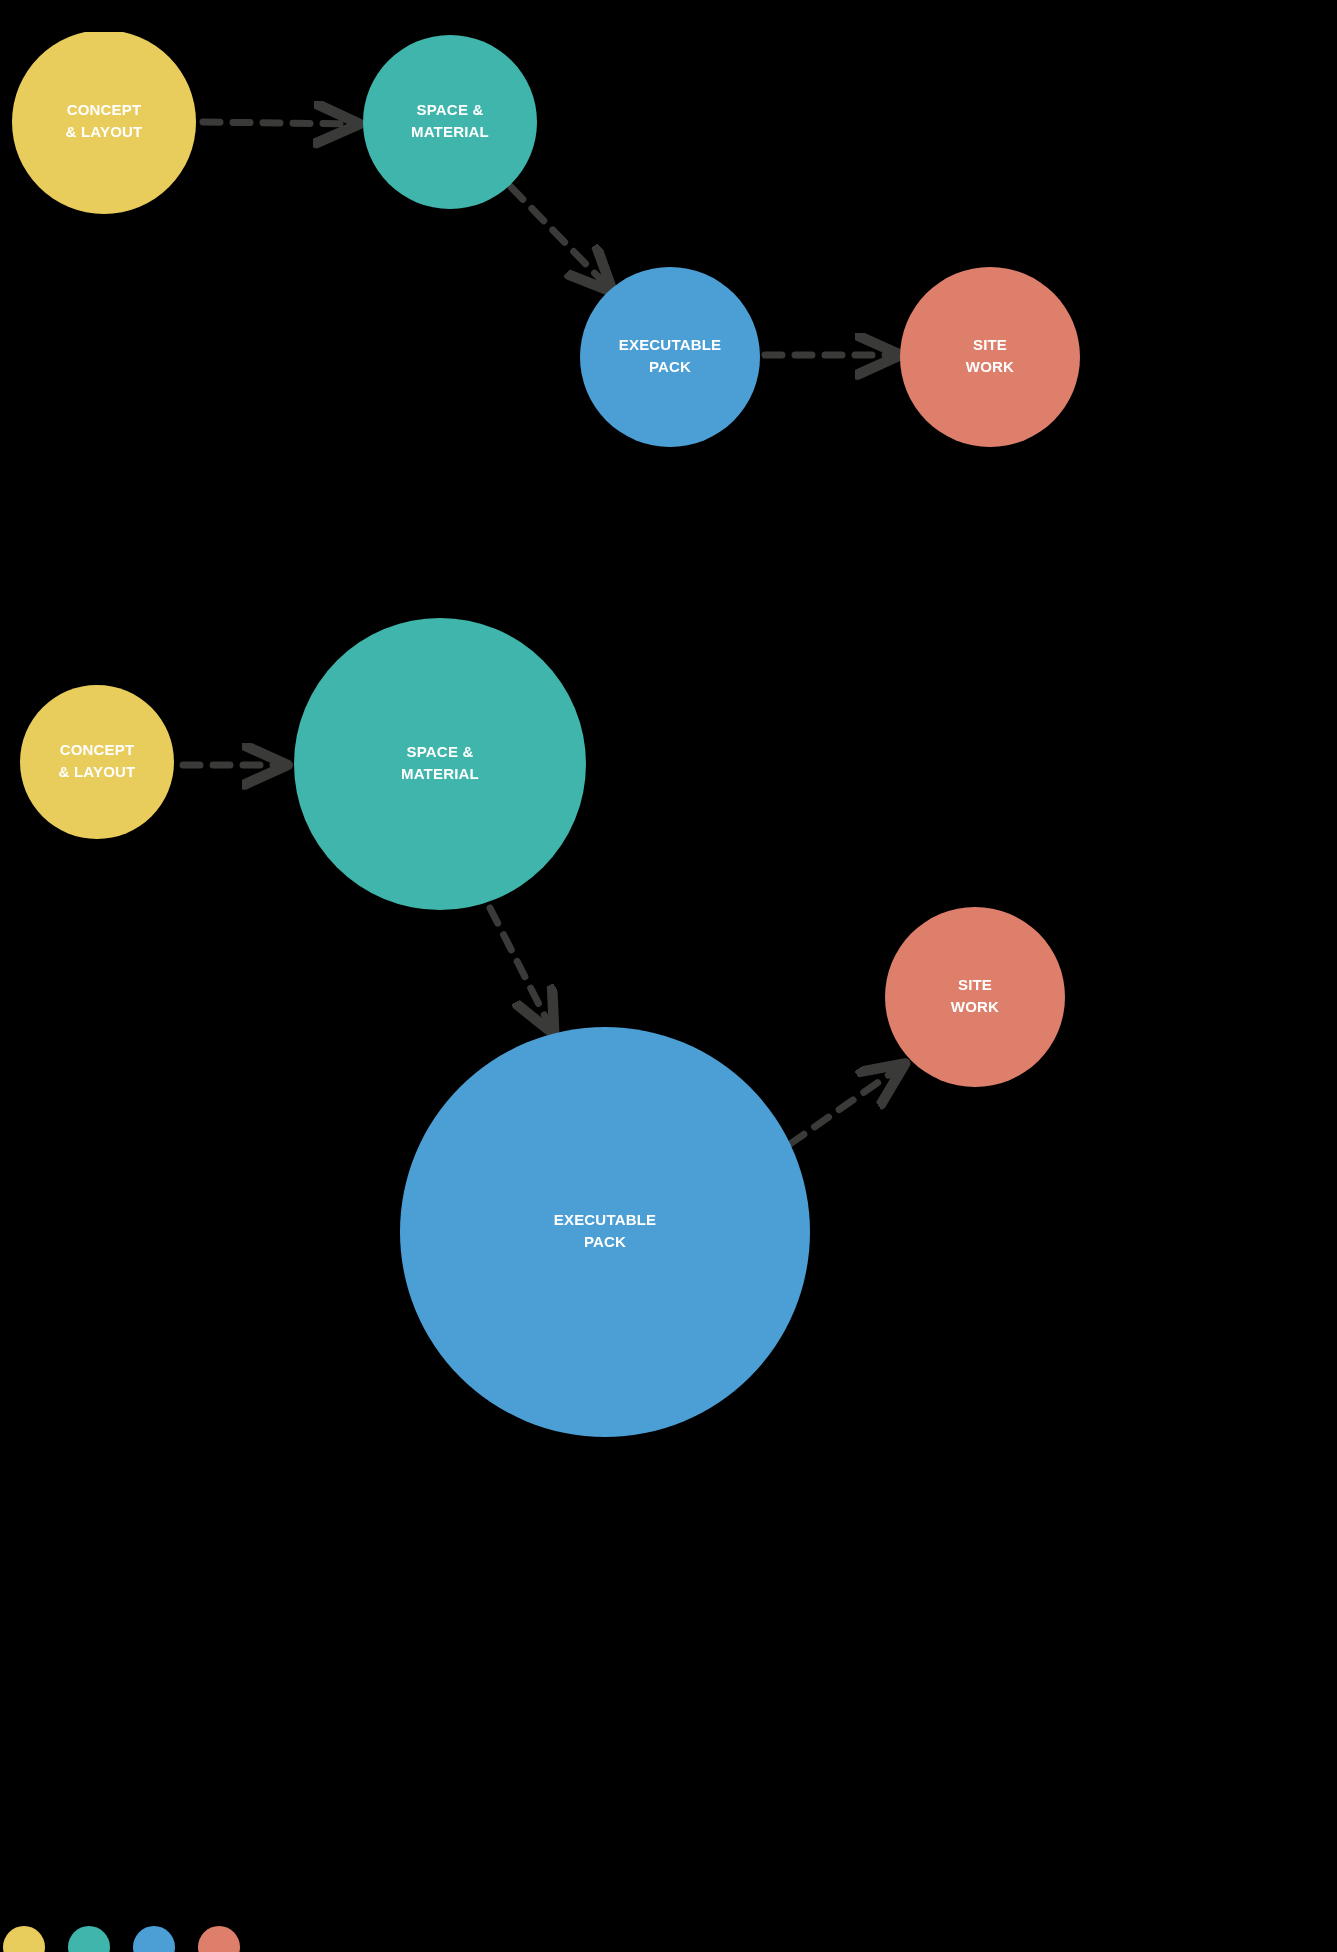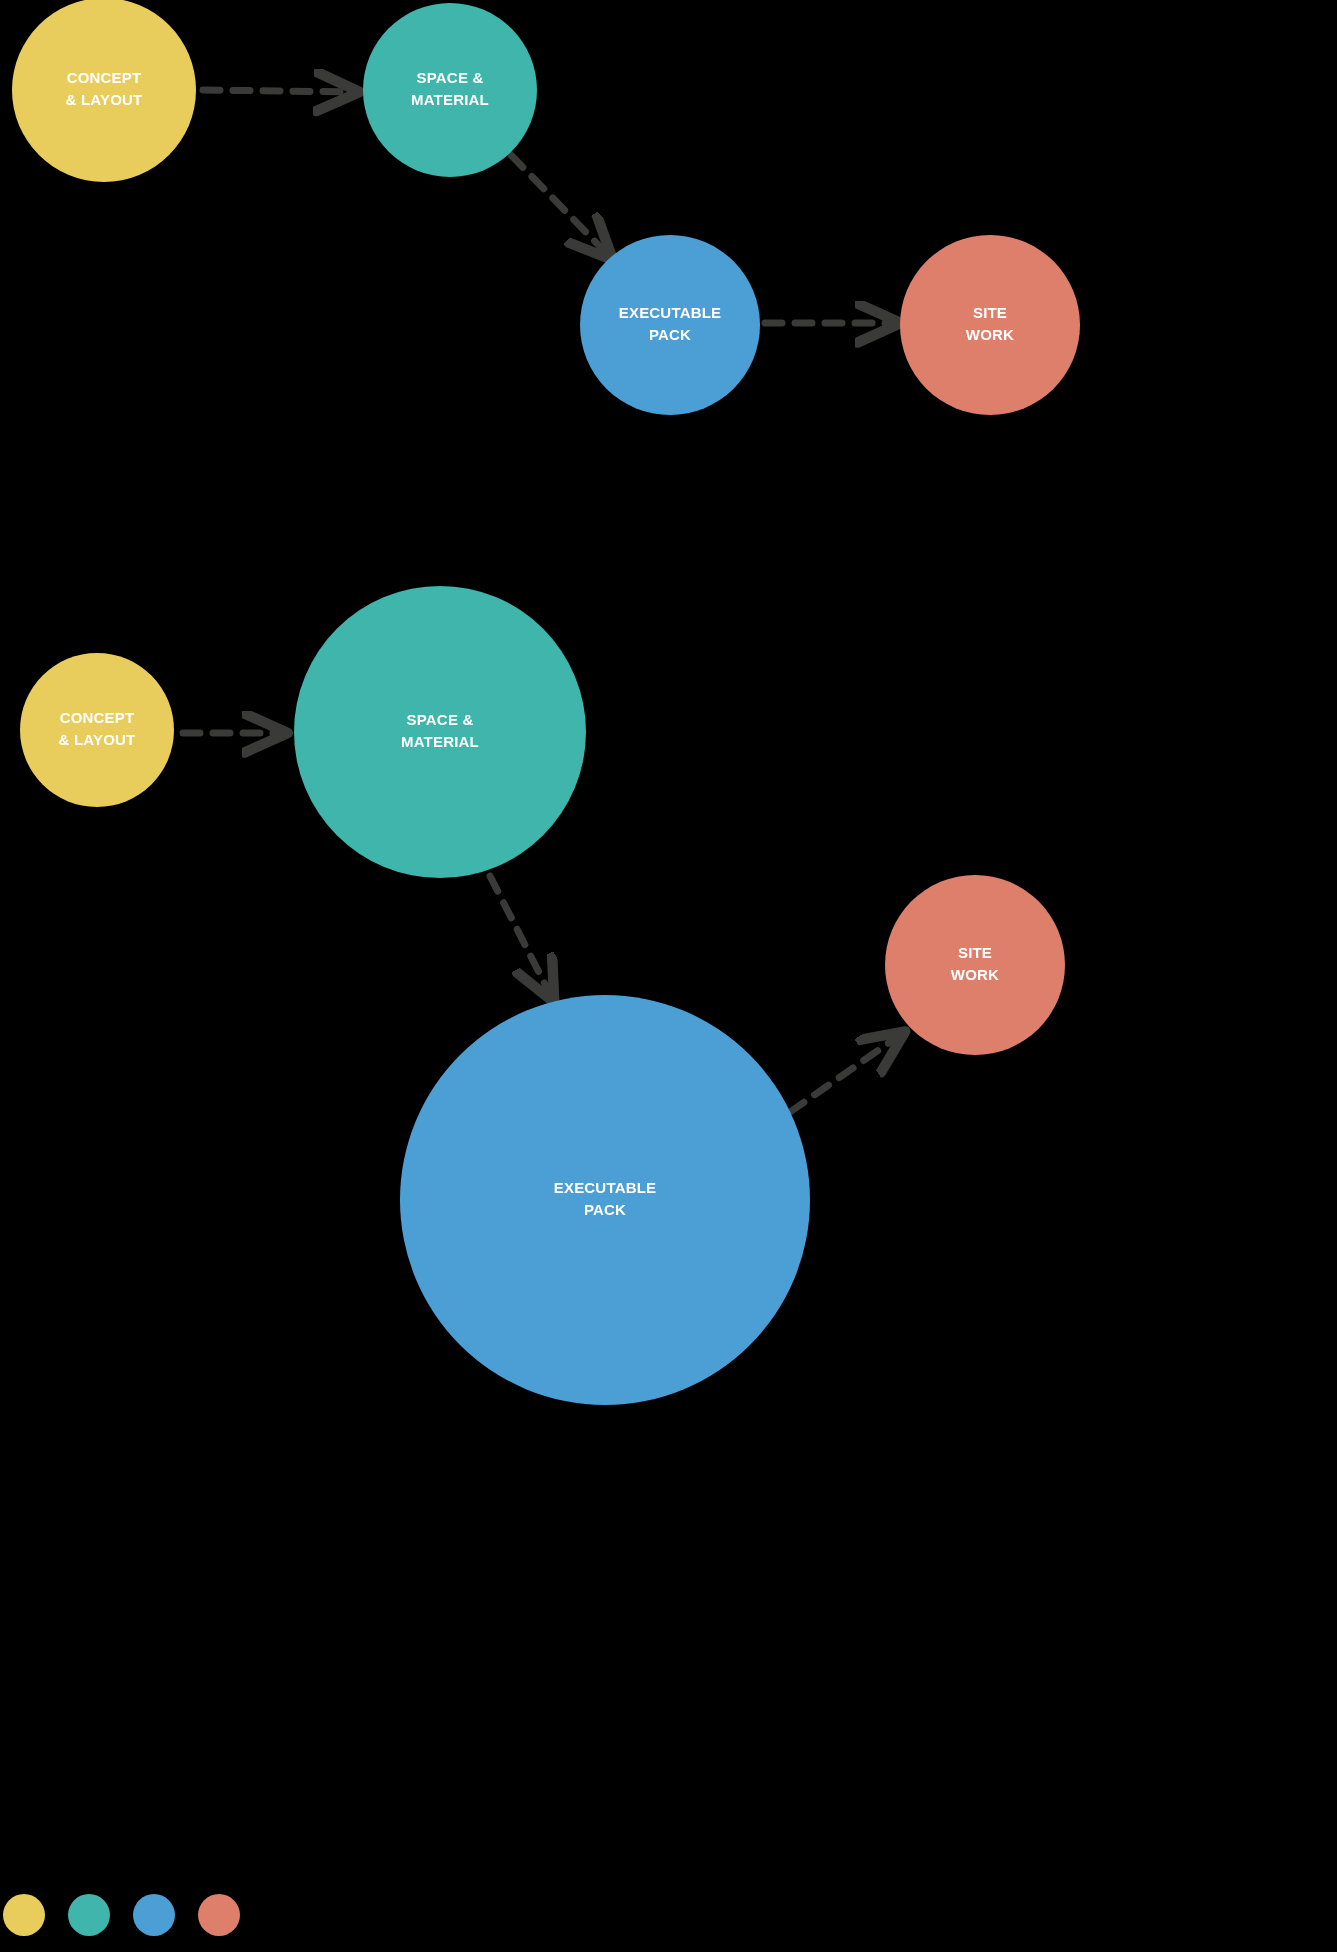--- a/index.html
+++ b/index.html
@@ -12,20 +12,21 @@
     height: 1952px;
     overflow: hidden;
     font-family: "Liberation Sans", sans-serif;
     position: relative;
   }
   #stage {
     position: relative;
     width: 1337px;
     height: 1576px;
     background: #000000;
+    margin-top: 32px;
   }
   svg#diagram {
     position: absolute;
     top: 0;
     left: 0;
     width: 1337px;
     height: 1952px;
     display: block;
   }
   .node-label {

